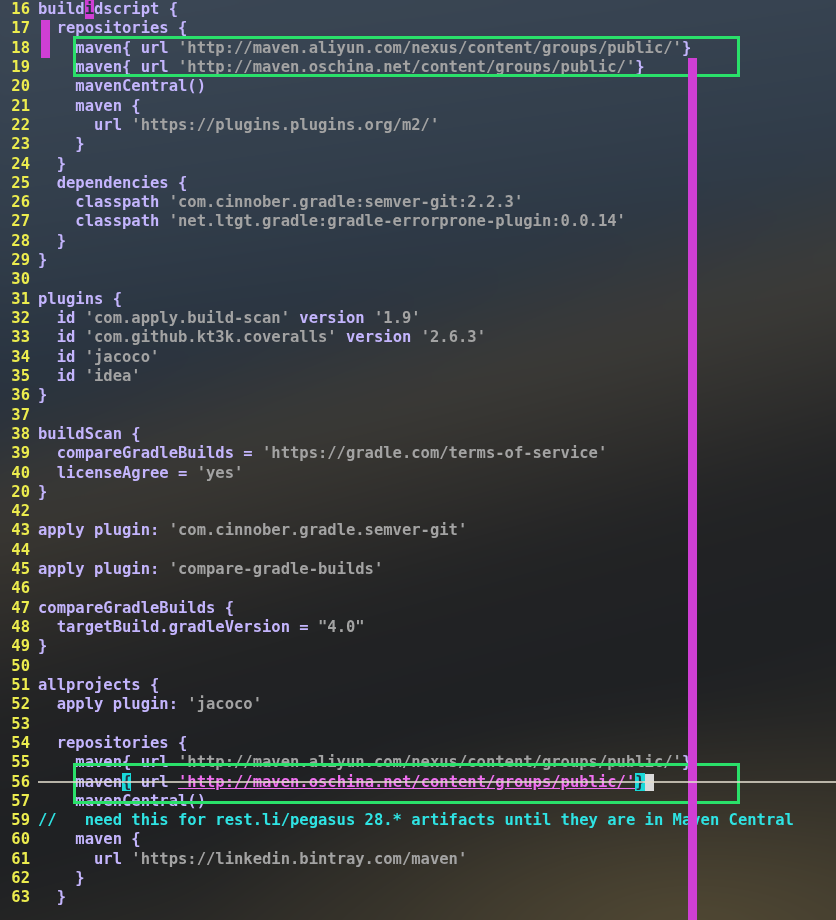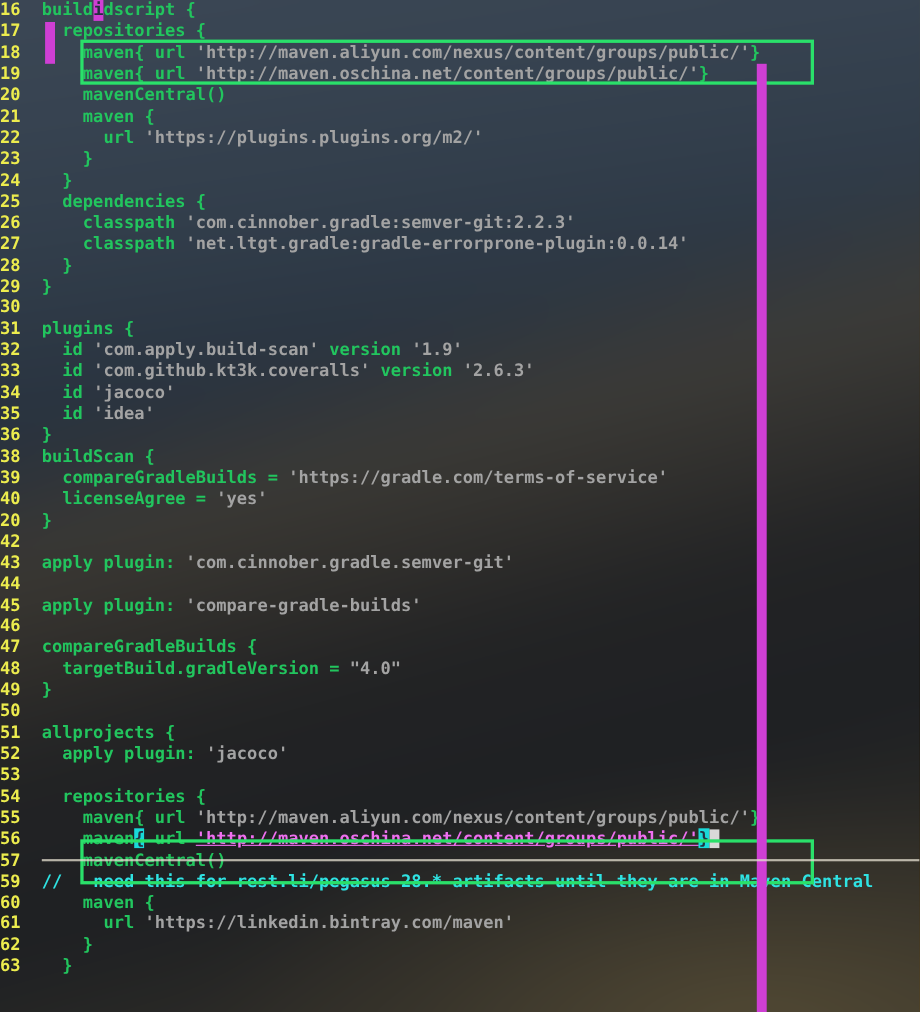--- a/index.html
+++ b/index.html
@@ -62,27 +62,28 @@
   }
   .line {
     position: relative;
     height: 19.32px;
     white-space: pre;
     display: block;
   }
   .gutter {
     display: inline-block;
     width: 30px;
+    text-align: right;
     color: #ecec4e;
     margin-right: 8px;
   }
   .code { display: inline; }
 
   
-  .t-def   { color: #22c55e; }           
+  .t-def   { color: #c4b5fd; }           
   .t-str   { color: #a3a3a3; }           
   .t-cmt   { color: #2fe3e3; }
   .t-match { background: #19d9d9; color: #22303f; }  
   .t-link  { color: #ef6ff0; text-decoration: underline; text-decoration-color: #ef6ff0; }
 
   
   .cursor-block {
     background: #cf3fd4;
     color: #22303f;
     display: inline-block;
@@ -138,20 +139,21 @@
       <div class="line"><span class="gutter">27</span><span class="code"><span class="t-def">    classpath </span><span class="t-str">'net.ltgt.gradle:gradle-errorprone-plugin:0.0.14'</span></span></div>
       <div class="line"><span class="gutter">28</span><span class="code"><span class="t-def">  }</span></span></div>
       <div class="line"><span class="gutter">29</span><span class="code"><span class="t-def">}</span></span></div>
       <div class="line"><span class="gutter">30</span><span class="code"></span></div>
       <div class="line"><span class="gutter">31</span><span class="code"><span class="t-def">plugins {</span></span></div>
       <div class="line"><span class="gutter">32</span><span class="code"><span class="t-def">  id </span><span class="t-str">'com.apply.build-scan'</span><span class="t-def"> version </span><span class="t-str">'1.9'</span></span></div>
       <div class="line"><span class="gutter">33</span><span class="code"><span class="t-def">  id </span><span class="t-str">'com.github.kt3k.coveralls'</span><span class="t-def"> version </span><span class="t-str">'2.6.3'</span></span></div>
       <div class="line"><span class="gutter">34</span><span class="code"><span class="t-def">  id </span><span class="t-str">'jacoco'</span></span></div>
       <div class="line"><span class="gutter">35</span><span class="code"><span class="t-def">  id </span><span class="t-str">'idea'</span></span></div>
       <div class="line"><span class="gutter">36</span><span class="code"><span class="t-def">}</span></span></div>
+      <div class="line"><span class="gutter">37</span><span class="code"></span></div>
       <div class="line"><span class="gutter">38</span><span class="code"><span class="t-def">buildScan {</span></span></div>
       <div class="line"><span class="gutter">39</span><span class="code"><span class="t-def">  compareGradleBuilds = </span><span class="t-str">'https://gradle.com/terms-of-service'</span></span></div>
       <div class="line"><span class="gutter">40</span><span class="code"><span class="t-def">  licenseAgree = </span><span class="t-str">'yes'</span></span></div>
       <div class="line"><span class="gutter">20</span><span class="code"><span class="t-def">}</span></span></div>
       <div class="line"><span class="gutter">42</span><span class="code"></span></div>
       <div class="line"><span class="gutter">43</span><span class="code"><span class="t-def">apply plugin: </span><span class="t-str">'com.cinnober.gradle.semver-git'</span></span></div>
       <div class="line"><span class="gutter">44</span><span class="code"></span></div>
       <div class="line"><span class="gutter">45</span><span class="code"><span class="t-def">apply plugin: </span><span class="t-str">'compare-gradle-builds'</span></span></div>
       <div class="line"><span class="gutter">46</span><span class="code"></span></div>
       <div class="line"><span class="gutter">47</span><span class="code"><span class="t-def">compareGradleBuilds {</span></span></div>

